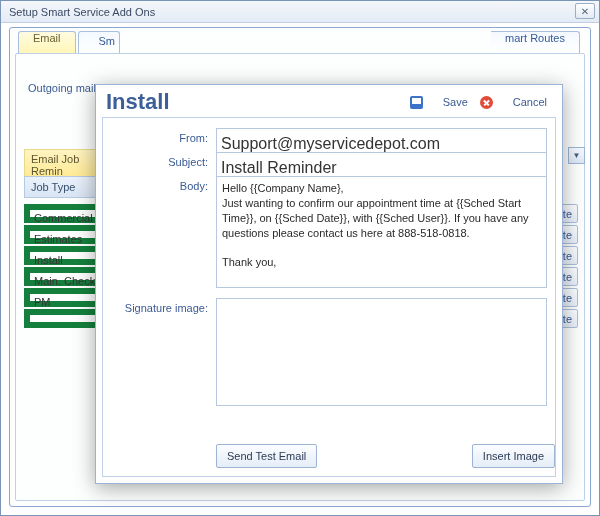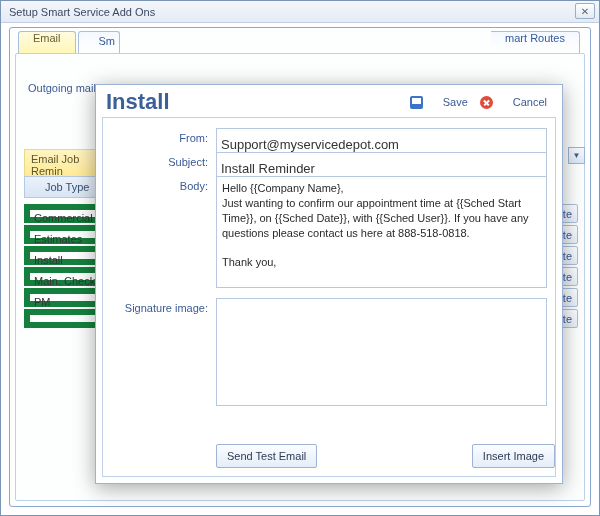--- a/index.html
+++ b/index.html
@@ -16,21 +16,21 @@
   .content { flex:1; padding:4px 8px 8px 8px; display:flex; }
   .panel { flex:1; border:1px solid #8ba6cf; border-radius:3px; background:#fdfefe; position:relative; overflow:hidden; }
   .panel-inner { position:absolute; inset:5px; border:1px solid #bfd1e8; border-radius:2px; }
 
   .tabbar { position:absolute; top:3px; left:8px; right:8px; display:flex; gap:0; }
   .tab { height:22px; padding:0 14px; border:1px solid #a9bfdd; border-bottom:none; background:linear-gradient(#f4f9ff,#ffffff); color:#355a99; font-size:11px; border-radius:3px 3px 0 0; margin-right:2px; }
   .tab.active { background:linear-gradient(#fffbe0,#fff6b8); color:#6b6230; }
 
   .bg-text { position:absolute; font-size:11px; color:#3a5a94; }
   .section-hdr { position:absolute; background:linear-gradient(#fff4c2,#ffe98f); border:1px solid #e7d98a; font-size:11px; color:#5c5630; padding:3px 6px; }
-  .col-hdr { position:absolute; background:linear-gradient(#eaf1fa,#d9e5f4); border:1px solid #b7c9e0; padding:4px 20px; font-size:11px; color:#38506f; }
+  .col-hdr { position:absolute; background:linear-gradient(#eaf1fa,#d9e5f4); border:1px solid #b7c9e0; padding:4px 6px; font-size:11px; color:#38506f; }
   .cell { position:absolute; border:6px solid #15803d; background:#fff; padding:2px 4px; font-size:11px; color:#333; height:19px; }
   .smallbtn { position:absolute; height:19px; border:1px solid #a9bfdd; border-radius:2px; background:linear-gradient(#fbfdff,#e7eef8); font-size:11px; color:#3a5a94; display:flex; align-items:center; gap:3px; padding:0 5px; }
   .smallbtn .dot { width:10px; height:10px; border-radius:2px; }
 
   
   .modal { position:absolute; left:95px; top:84px; width:468px; height:400px; background:#fff; border:1px solid #9ab2d3; box-shadow:0 4px 20px rgba(0,0,0,0.35); display:flex; flex-direction:column; }
   .modal-title { height:20px; background:linear-gradient(#f0f6ff,#dbe8f8); border-bottom:1px solid #c0d1e7; font-size:10.5px; color:#4a5a74; padding:3px 6px; }
   .modal-head { padding:4px 10px 2px 10px; font-size:22px; font-weight:600; color:#3c5f99; border-bottom:0; flex:0 0 auto;}
   .modal-body { flex:1; border:1px solid #bfd1e8; margin:0 6px 6px 6px; position:relative; }
   .modal-actions { position:absolute; right:8px; top:-22px; display:flex; gap:12px; font-size:11px; }
@@ -38,21 +38,21 @@
   .ico { width:13px; height:13px; display:inline-block; }
   .ico.save { background:#3c72c7; border-radius:2px; position:relative; }
   .ico.save::after{content:"";position:absolute;inset:2px 2px 5px 2px;background:#fff;}
   .ico.cancel { background:#e04b3a; border-radius:50%; position:relative; }
   .ico.cancel::before,.ico.cancel::after{content:"";position:absolute;left:3px;top:6px;width:7px;height:1.5px;background:#fff;}
   .ico.cancel::before{transform:rotate(45deg);} .ico.cancel::after{transform:rotate(-45deg);}
 
   .row { position:absolute; left:8px; right:8px; display:flex; align-items:flex-start; }
   .lbl { width:105px; text-align:right; color:#3a5a94; font-size:11px; padding:4px 8px 0 0; }
   .field { flex:1; }
-  .tinput { width:100%; height:32px; border:1px solid #b6c8e0; background:#fff; font-size:13px; padding:2px 4px; color:#333; font-family:inherit;}
+  .tinput { width:100%; height:32px; border:1px solid #b6c8e0; background:#fff; font-size:16px; padding:2px 4px; color:#333; font-family:inherit;}
   .tarea { width:100%; border:1px solid #b6c8e0; background:#fff; font-size:11px; padding:4px 5px; color:#2a2a2a; resize:none; font-family:inherit; line-height:1.35;}
   .btn { height:24px; padding:0 10px; border:1px solid #9db4d4; background:linear-gradient(#fbfdff,#e5edf7); border-radius:2px; font-size:11px; color:#2b3a55; font-family:inherit; cursor:default;}
   .combo-handle { position:absolute; width:17px; height:17px; border:1px solid #9db4d4; background:linear-gradient(#f6faff,#dde8f6); display:flex; align-items:center; justify-content:center; font-size:8px; color:#445b7d;}
 </style>
 </head>
 <body>
 
 <div class="win">
   <div class="win-titlebar">
     <span class="title">Setup Smart Service Add Ons</span>

